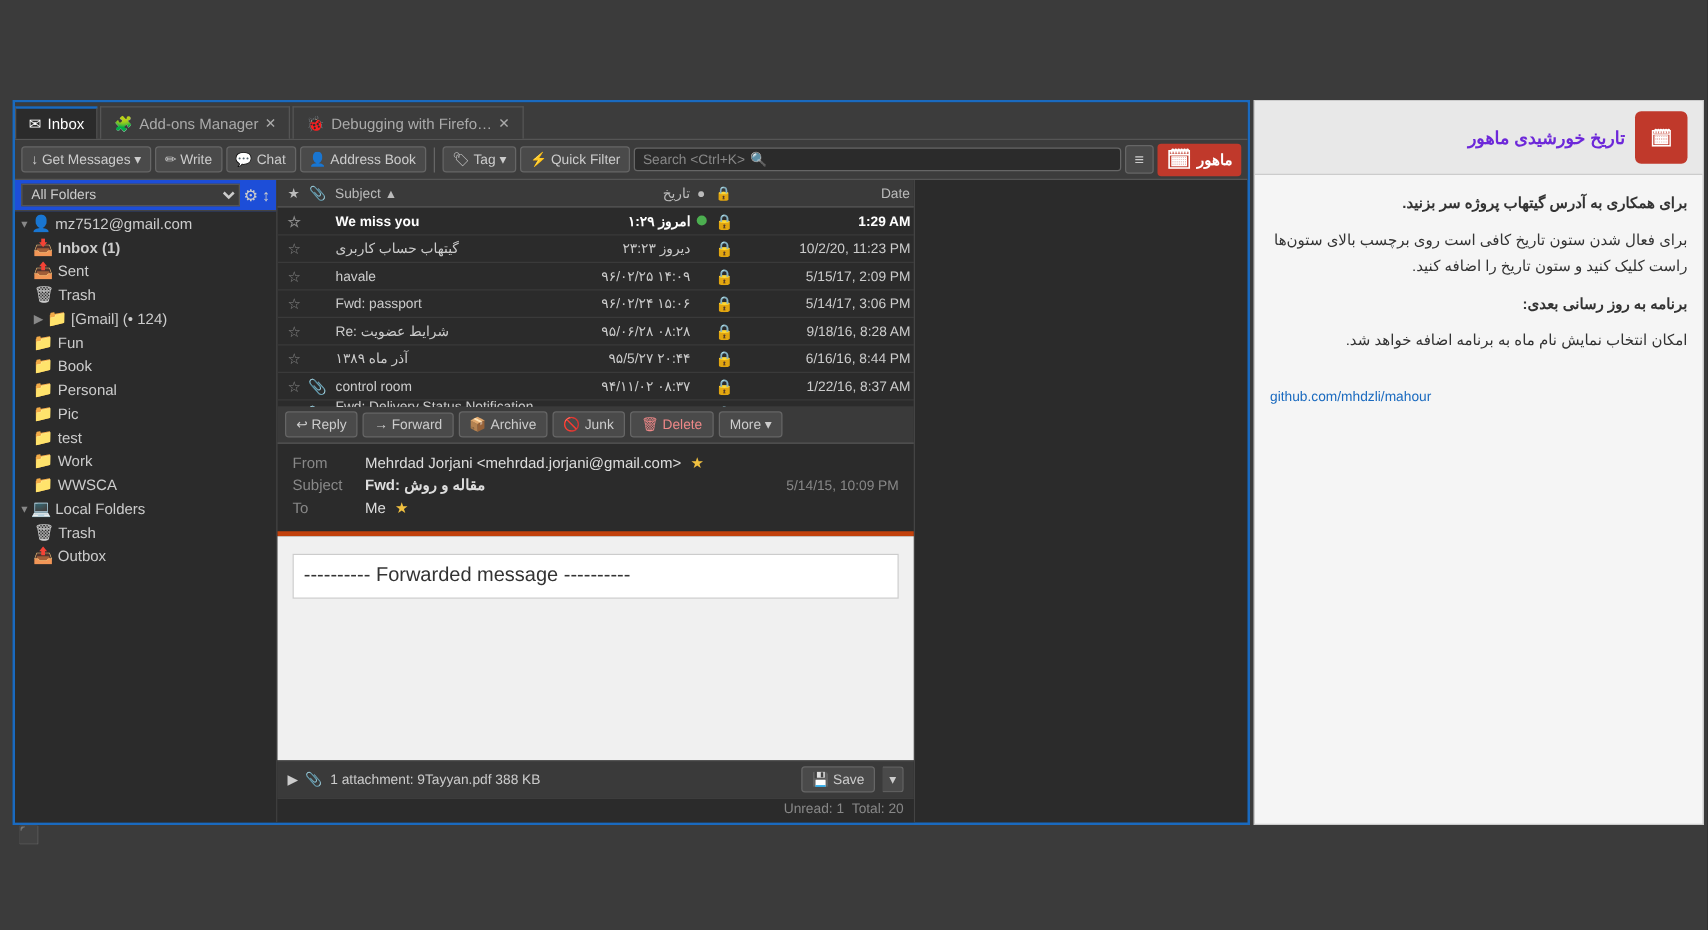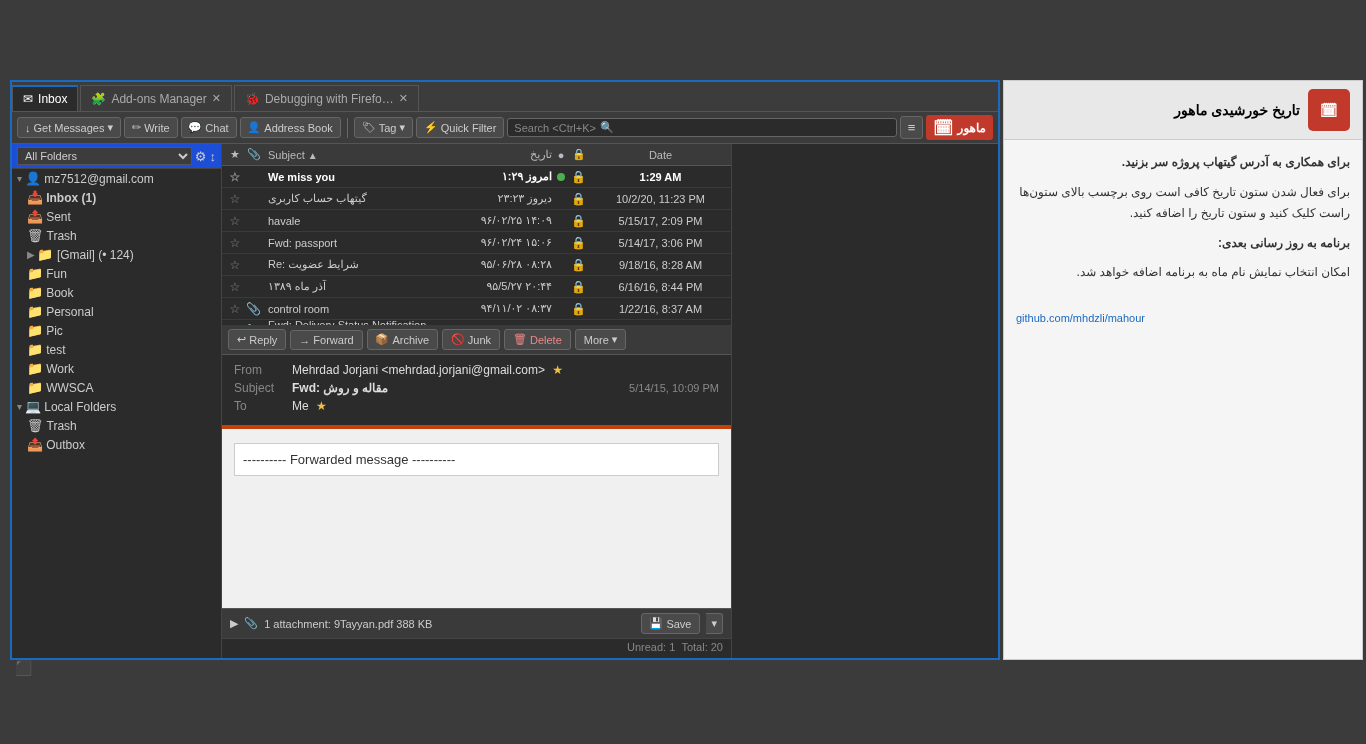--- a/index.html
+++ b/index.html
@@ -183,21 +183,21 @@
       font-size: 11px;
       color: #bbb;
       padding: 0 3px;
     }
     .col-star { width: 20px; text-align: center; flex-shrink: 0; }
     .col-attach { width: 18px; text-align: center; flex-shrink: 0; }
     .col-subject { flex: 1; padding-left: 5px; }
     .col-date-fa { width: 120px; text-align: right; flex-shrink: 0; }
     .col-dot { width: 18px; text-align: center; flex-shrink: 0; }
     .col-read { width: 18px; text-align: center; flex-shrink: 0; }
-    .col-date-en { width: 140px; text-align: center; flex-shrink: 0; padding-left: 5px; }
+    .col-date-en { width: 140px; text-align: right; flex-shrink: 0; padding-left: 5px; }
     .col-sort-icon { font-size: 10px; }
 
     .email-list { overflow-y: auto; flex: 1; }
     .email-row {
       display: flex;
       align-items: center;
       padding: 2px 3px;
       border-bottom: 1px solid #3a3a3a;
       cursor: pointer;
       font-size: 11px;
@@ -239,21 +239,21 @@
       display: flex;
       align-items: center;
       justify-content: center;
       color: white;
       font-weight: bold;
       font-size: 14px;
     }
     .mahour-title {
       font-size: 14px;
       font-weight: bold;
-      color: #000000;
+      color: #6d28d9;
       direction: rtl;
     }
     .mahour-body {
       padding: 12px;
       direction: rtl;
       color: #333;
       font-size: 12px;
       line-height: 1.8;
     }
     .mahour-body p { margin-bottom: 8px; }
@@ -308,21 +308,21 @@
       font-size: 12px;
       background: #f0f0f0;
       color: #333;
     }
     .forwarded-msg {
       border: 1px solid #ccc;
       padding: 8px;
       margin: 4px 0;
       background: #fff;
       color: #333;
-      font-size: 13px;
+      font-size: 16px;
     }
 
     .attachment-bar {
       display: flex;
       align-items: center;
       padding: 4px 8px;
       background: #3a3a3a;
       border-top: 1px solid #555;
       gap: 6px;
       font-size: 11px;

